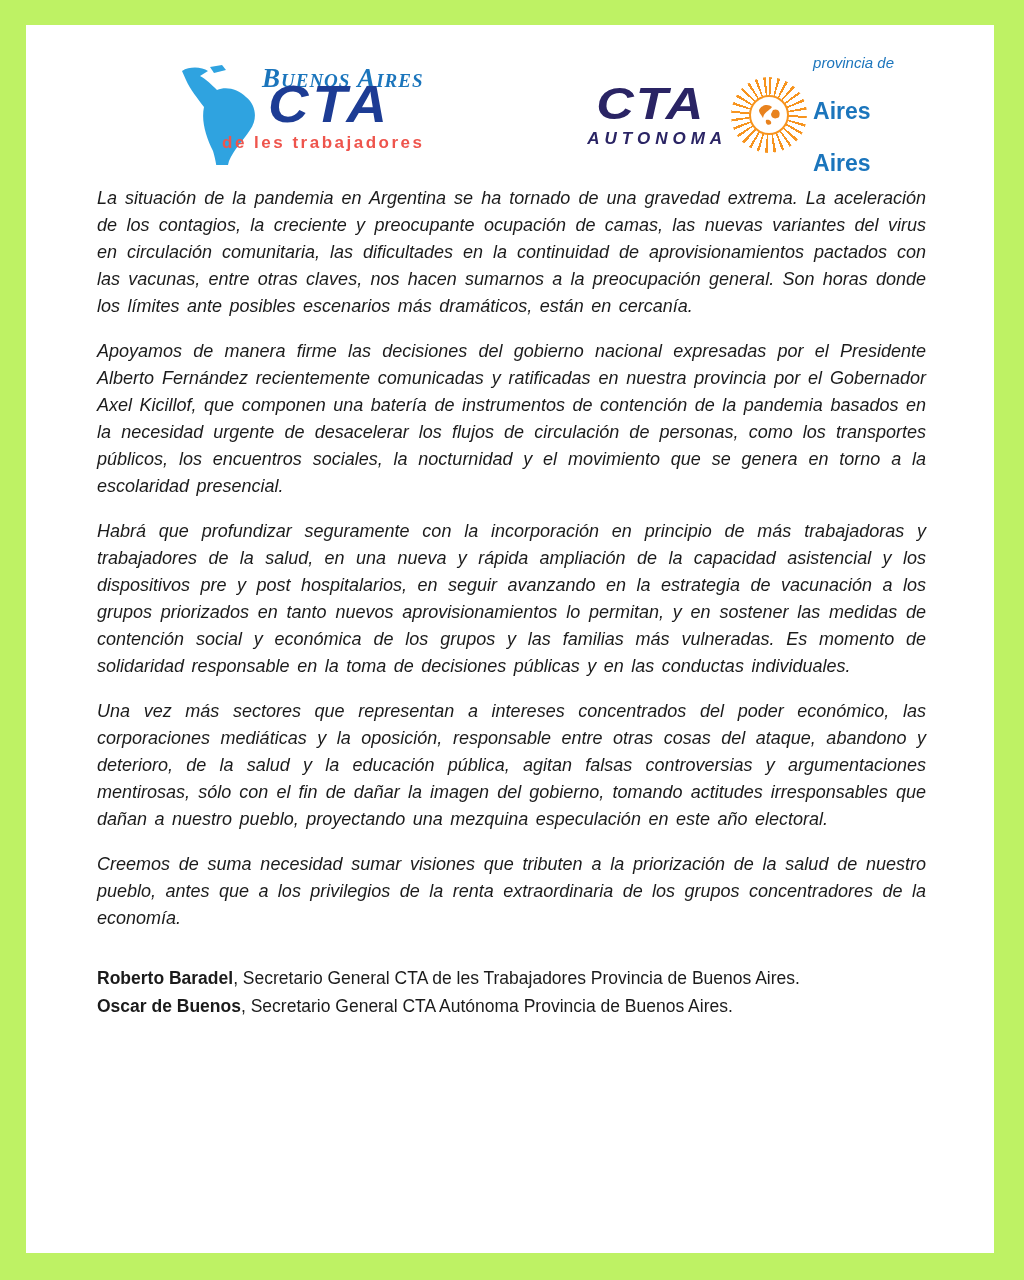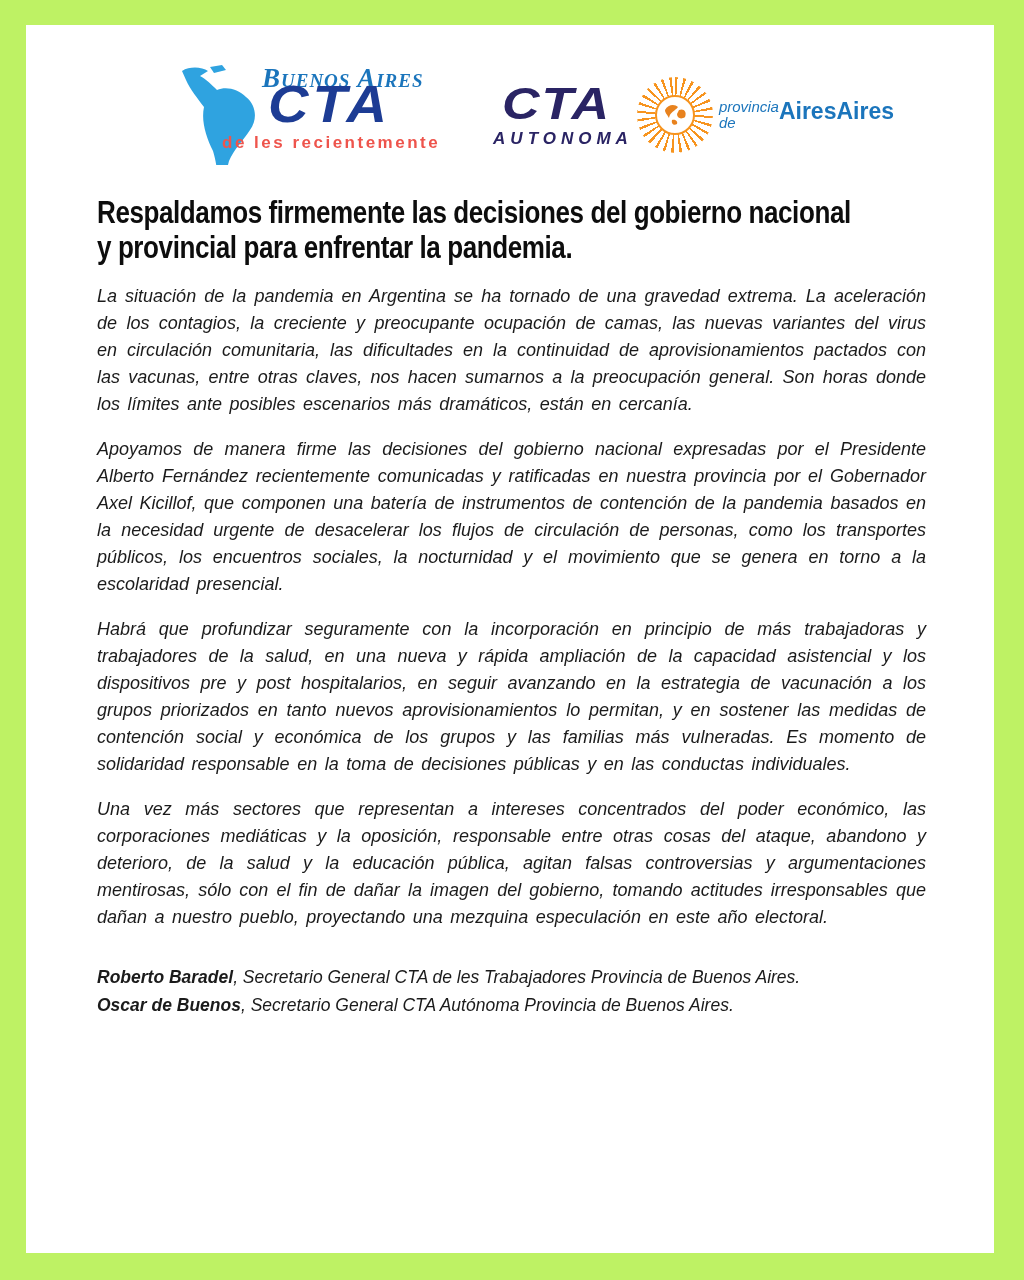--- a/index.html
+++ b/index.html
@@ -31,35 +31,35 @@
   .lr-cta-block { display:flex; flex-direction:column; align-items:center; margin-right:4px; }
   .lr-cta { font-style:italic; font-weight:bold; font-size:52px; line-height:0.9;
             color:#2a2464; letter-spacing:2px; transform:scaleY(0.85); }
   .lr-sub { font-style:italic; font-weight:bold; font-size:17px; color:#2a2464;
             letter-spacing:5px; margin-top:2px; white-space:nowrap;margin-left:13px; }
   .sun { position:relative; width:76px; height:76px; border-radius:50%; flex:0 0 auto;
          background:repeating-conic-gradient(#f7941e 0deg 4deg, rgba(255,255,255,0) 4deg 13deg); }
   .sun-core { position:absolute; left:50%; top:50%; width:40px; height:40px;
               transform:translate(-50%,-50%); background:#fff; border:2px solid #f7941e;
               border-radius:50%; display:flex; align-items:center; justify-content:center; }
-  .lr-region { display:flex; flex-direction:row; margin-left:6px; line-height:1.05; }
+  .lr-region { display:flex; flex-direction:column; margin-left:6px; line-height:1.05;gap:28px; }
   .lr-prov { font-style:italic; font-size:15px; color:#1b75bc; }
   .lr-ba   { font-weight:bold; font-size:23px; color:#1b75bc; }
 
   
   .content { padding:0 68px 0 71px; }
   h1.doc-title { margin-top:28px; color:#0d0d0d; }
   h1.doc-title span { display:block; font-size:31px; font-weight:bold; line-height:35px;
                       letter-spacing:-0.5px; white-space:nowrap;
                       transform:scaleX(0.84); transform-origin:left center; }
   .salutation { margin-top:22px; font-size:18px; color:#1b1b1b; }
   p.body { margin-top:18px; font-size:18px; line-height:27px; color:#1b1b1b;
            text-align:justify; word-spacing:2.5px;font-style:italic; }
   .signatures { margin-top:32px; }
-  .signatures p { font-size:17.5px; line-height:28px; color:#1b1b1b;font-style:italic; }
+  .signatures p { font-size:17.5px; line-height:28px; color:#1b1b1b; }
   .signatures strong { font-weight:bold; }
 </style>
 </head>
 <body>
 
 <div class="canvas">
   <div class="paper">
 
     <header class="logos">
 
@@ -67,21 +67,21 @@
         <svg class="ll-map" viewBox="0 0 86 100">
           <path fill="#2fa3e0" d="M6,6 C14,1 26,2 32,6 L24,11 C30,14 36,20 41,25
                    C50,21 62,24 70,32 C80,40 82,54 74,65 C67,76 58,84 53,96
                    C51,104 49,112 46,118 L40,118 C42,106 40,96 37,86
                    C30,72 25,56 28,42 C22,34 14,24 10,15 Z"></path>
           <path fill="#2fa3e0" d="M34,2 L46,0 L50,5 L38,8 Z"></path>
           <path fill="#2fa3e0" d="M44,94 C46,98 44,100 41,99 Z"></path>
         </svg>
         <span class="ll-top">Buenos Aires</span>
         <span class="ll-cta">CTA</span>
-        <span class="ll-bottom">de les recientemente</span>
+        <span class="ll-bottom">de les trabajadores</span>
       </div>
 
       <div class="logo-right">
         <div class="lr-cta-block">
           <span class="lr-cta">CTA</span>
           <span class="lr-sub">AUTONOMA</span>
         </div>
         <div class="sun">
           <div class="sun-core">
             <svg width="30" height="30" viewBox="0 0 30 30">
@@ -95,30 +95,27 @@
           <span class="lr-prov">provincia de</span>
           <span class="lr-ba">Aires</span>
           <span class="lr-ba">Aires</span>
         </div>
       </div>
 
     </header>
 
     <div class="content">
 
-      <h1 class="doc-title">
-        <span>Respaldamos firmemente las decisiones del gobierno nacional</span>
-        <span>y provincial para enfrentar la pandemia.</span>
-      </h1>
 
 
       <p class="body">La situación de la pandemia en Argentina se ha tornado de una gravedad extrema. La aceleración de los contagios, la creciente y preocupante ocupación de camas, las nuevas variantes del virus en circulación comunitaria, las dificultades en la continuidad de aprovisionamientos pactados con las vacunas, entre otras claves, nos hacen sumarnos a la preocupación general. Son horas donde los límites ante posibles escenarios más dramáticos, están en cercanía.</p>
       <p class="body">Apoyamos de manera firme las decisiones del gobierno nacional expresadas por el Presidente Alberto Fernández recientemente comunicadas y ratificadas en nuestra provincia por el Gobernador Axel Kicillof, que componen una batería de instrumentos de contención de la pandemia basados en la necesidad urgente de desacelerar los flujos de circulación de personas, como los transportes públicos, los encuentros sociales, la nocturnidad y el movimiento que se genera en torno a la escolaridad presencial.</p>
       <p class="body">Habrá que profundizar seguramente con la incorporación en principio de más trabajadoras y trabajadores de la salud, en una nueva y rápida ampliación de la capacidad asistencial y los dispositivos pre y post hospitalarios, en seguir avanzando en la estrategia de vacunación a los grupos priorizados en tanto nuevos aprovisionamientos lo permitan, y en sostener las medidas de contención social y económica de los grupos y las familias más vulneradas. Es momento de solidaridad responsable en la toma de decisiones públicas y en las conductas individuales.</p>
       <p class="body">Una vez más sectores que representan a intereses concentrados del poder económico, las corporaciones mediáticas y la oposición, responsable entre otras cosas del ataque, abandono y deterioro, de la salud y la educación pública, agitan falsas controversias y argumentaciones mentirosas, sólo con el fin de dañar la imagen del gobierno, tomando actitudes irresponsables que dañan a nuestro pueblo, proyectando una mezquina especulación en este año electoral.</p>
+      <p class="body">Creemos de suma necesidad sumar visiones que tributen a la priorización de la salud de nuestro pueblo, antes que a los privilegios de la renta extraordinaria de los grupos concentradores de la economía.</p>
 
       <div class="signatures">
         <p>
           <strong>Roberto Baradel</strong><span>, Secretario General CTA de les Trabajadores Provincia de Buenos Aires.</span>
         </p>
         <p>
           <strong>Oscar de Buenos</strong><span>, Secretario General CTA Autónoma Provincia de Buenos Aires.</span>
         </p>
       </div>
 

